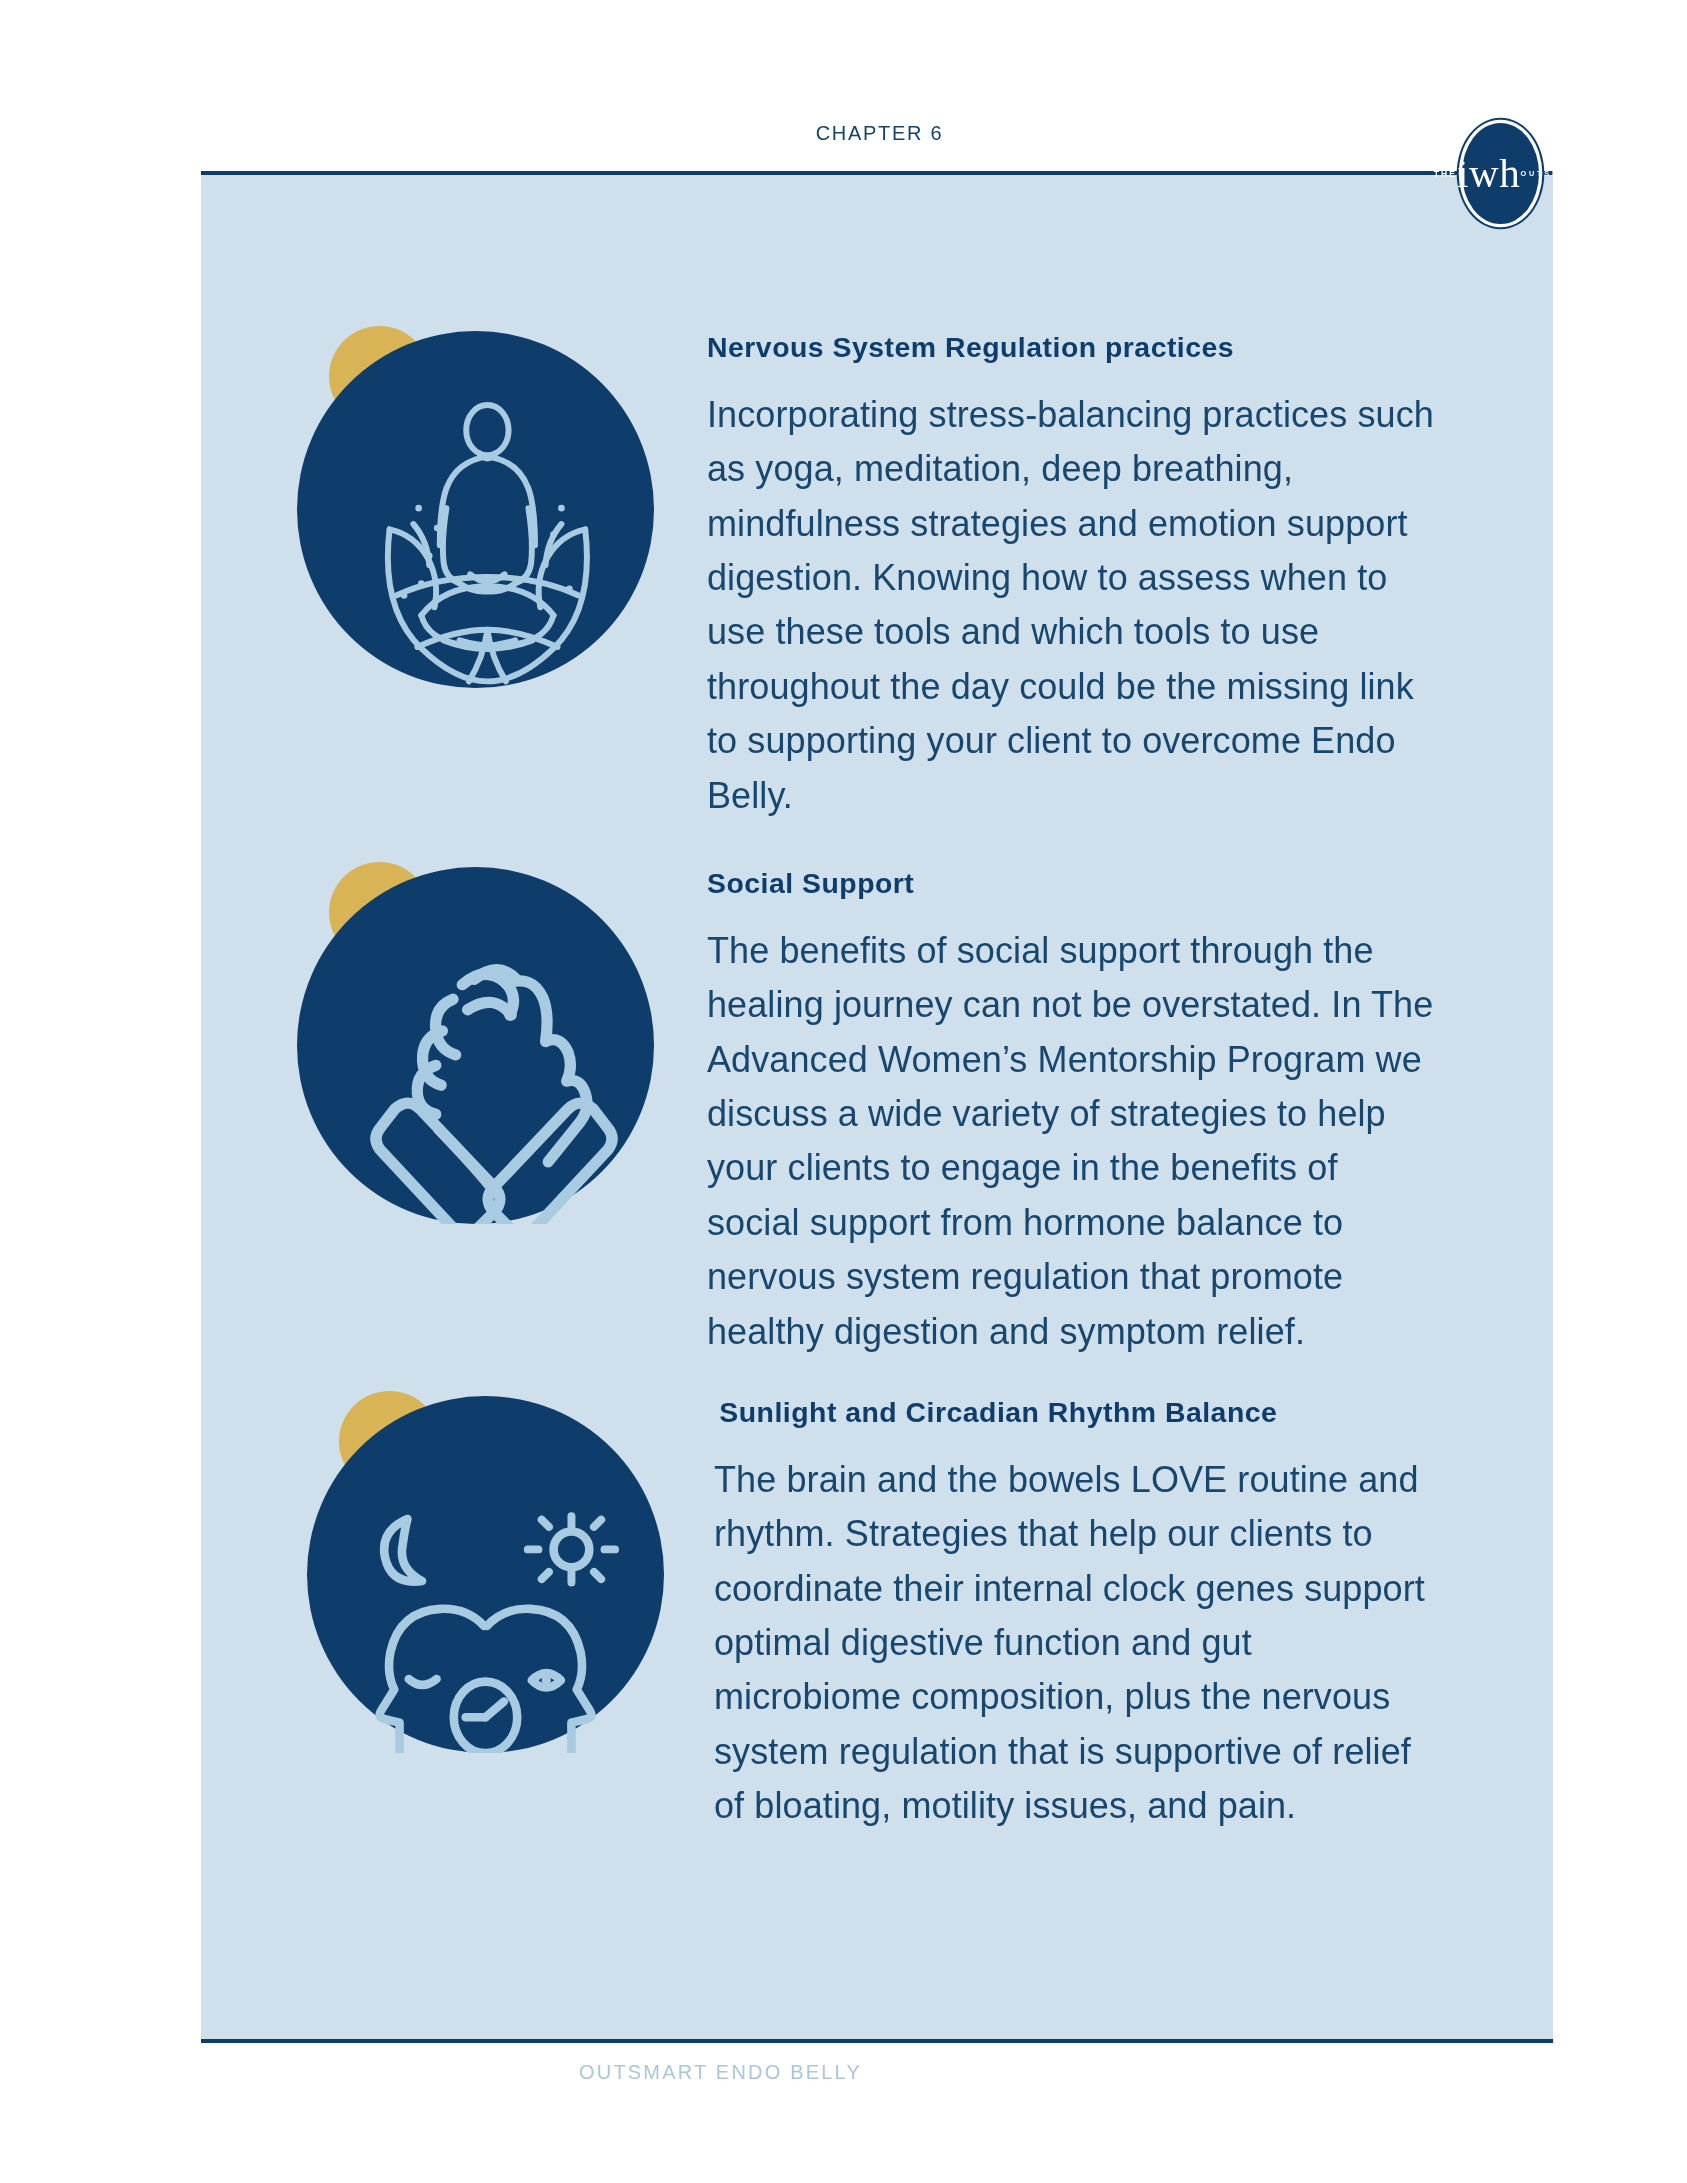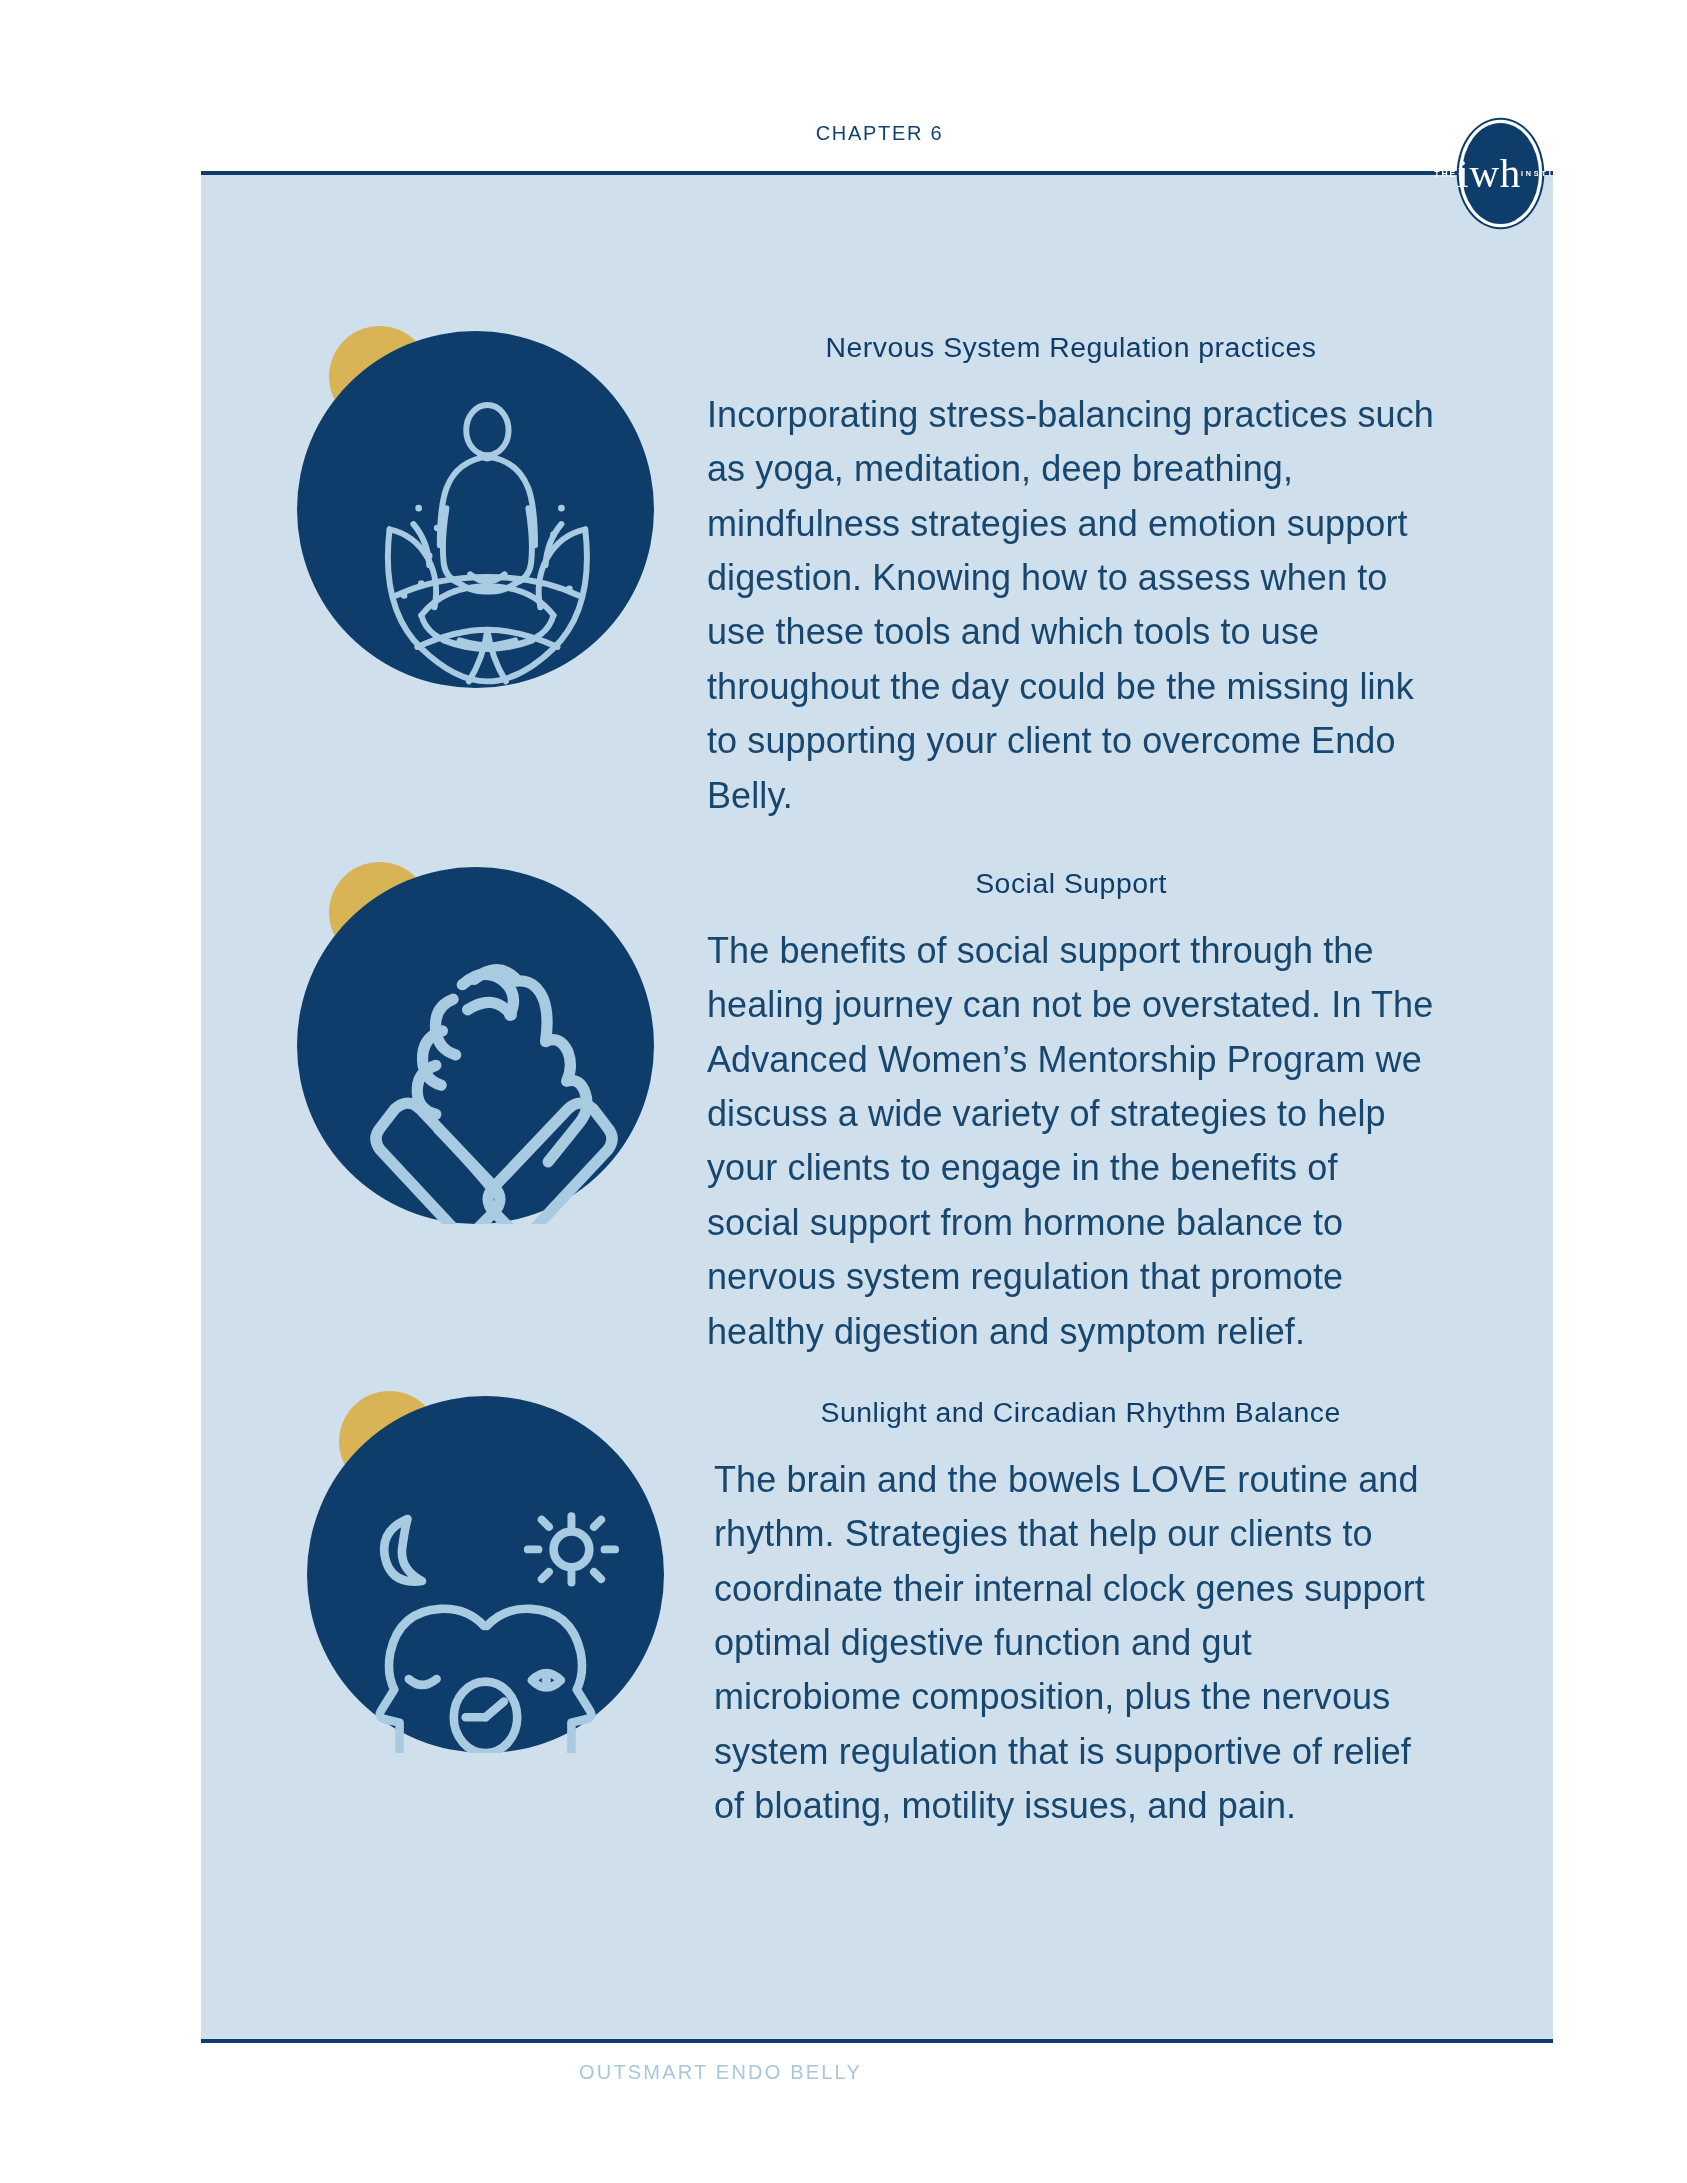--- a/index.html
+++ b/index.html
@@ -149,22 +149,21 @@
     position: absolute;
     left: 506px;
     top: 0;
     width: 728px;
   }
   .sec-heading {
     font-size: 28.4px;
     color: #0e3d6b;
     letter-spacing: 0.5px;
     margin: 0 0 24px 0;
-    font-weight: 400;
-    text-align: center;
+    font-weight: 700;
   }
   .sec-body {
     font-size: 36px;
     line-height: 1.51;
     color: #17466f;
     margin: 0;
     letter-spacing: 0.1px;
     white-space: pre-line;
   }
 
@@ -178,21 +177,21 @@
 
 <div class="page">
 
   <div class="chapter-label">CHAPTER 6</div>
 
   <div class="panel"></div>
 
   <div class="logo-badge">
     <span class="logo-the">THE</span>
     <span class="logo-main">iwh</span>
-    <span class="logo-institute">INSTITUTE</span>
+    <span class="logo-institute">OUTSMART</span>
   </div>
 
   <div class="section section-1">
     <div class="art">
       <div class="gold-dot"></div>
       <div class="navy-circle"></div>
       <svg class="icon-svg" viewBox="0 0 540 540">
         <g fill="none" stroke="#a8cbe2" stroke-width="9" stroke-linecap="round" stroke-linejoin="round">
 
           <ellipse cx="288" cy="150" rx="32" ry="38"></ellipse>

